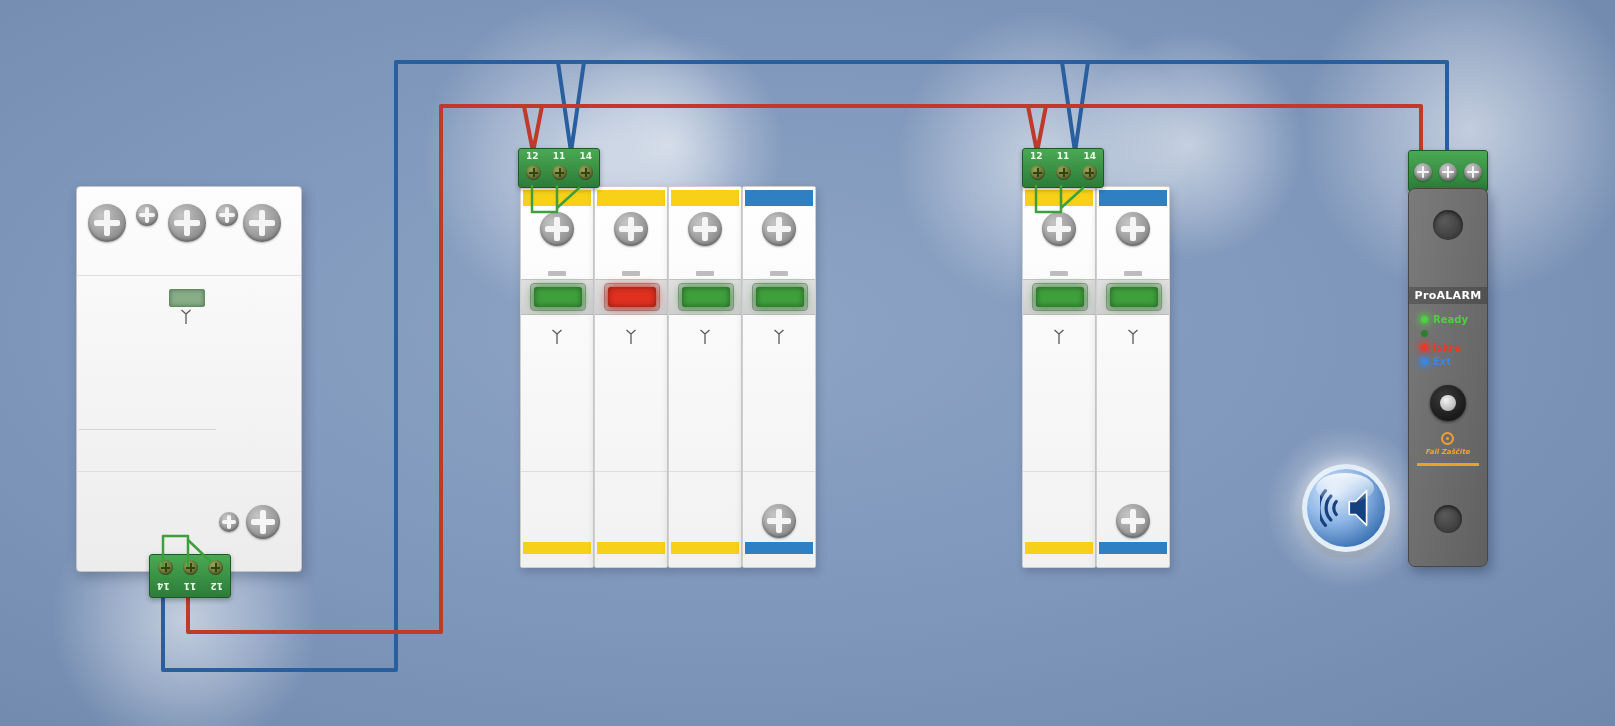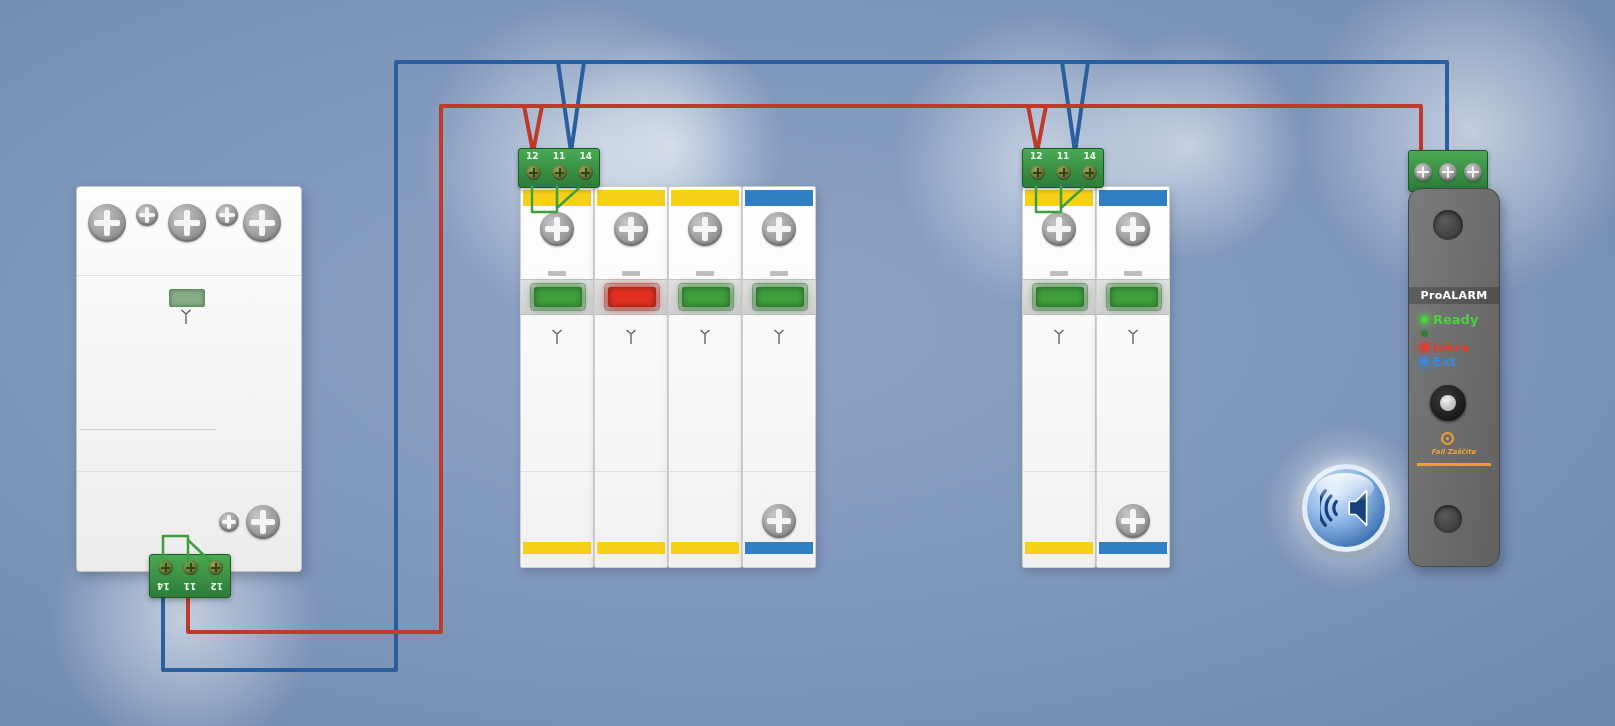--- a/index.html
+++ b/index.html
@@ -55,31 +55,31 @@
   .ind .lens{position:absolute;inset:3px;border-radius:3px;background:var(--led,#3f9f3c);
     box-shadow:inset 0 0 6px rgba(0,0,0,.45), 0 0 9px 1px var(--led,#3f9f3c);}
   .gnd{position:absolute;}
 
   
   .pwr-ind{position:absolute;left:92px;top:102px;width:34px;height:16px;
     border:1px solid #5f8f5f;border-radius:2px;box-shadow:inset 0 0 4px rgba(0,0,0,.35);}
 
   
   .proalarm-body{position:absolute;background:linear-gradient(100deg,#7b7b7b,#606060);
-    border:1px solid #474747;border-radius:14px;box-shadow:3px 5px 12px rgba(20,30,55,.35);padding-left:12px;}
+    border:1px solid #474747;border-radius:7px;box-shadow:3px 5px 12px rgba(20,30,55,.35);}
   .hole{position:absolute;border-radius:50%;
     background:radial-gradient(circle at 38% 35%, #5a5a5a, #3c3c3c 75%);
     box-shadow:inset 0 2px 4px rgba(0,0,0,.6);}
   .pa-title{position:absolute;left:0;right:0;top:98px;text-align:center;color:#ffffff;
     font-size:11px;font-weight:bold;letter-spacing:.3px;background:rgba(0,0,0,.22);padding:2px 0;}
   .pa-leds{position:absolute;left:12px;top:126px;width:58px;display:flex;flex-direction:column;gap:5px;}
   .pa-row{display:flex;align-items:center;gap:5px;height:9px;}
   .pa-dot{width:7px;height:7px;border-radius:50%;background:currentColor;
     box-shadow:0 0 7px 2px currentColor;flex:0 0 auto;}
-  .pa-label{font-size:13px;font-weight:bold;line-height:8px;}
+  .pa-label{font-size:10px;font-weight:bold;line-height:8px;}
   .pa-btn{position:absolute;left:21px;top:196px;width:36px;height:36px;border-radius:50%;
     background:radial-gradient(circle at 40% 35%, #3a3a3a, #151515 80%);
     box-shadow:0 1px 3px rgba(0,0,0,.6);}
   .pa-btn::after{content:"";position:absolute;left:10px;top:10px;width:16px;height:16px;border-radius:50%;
     background:radial-gradient(circle at 38% 32%, #f2f2f2, #b5b5b5 75%);}
   .brandmark{position:absolute;left:32px;top:243px;width:13px;height:13px;border:2px solid #f0a030;
     border-radius:50%;box-sizing:border-box;}
   .brandmark::after{content:"";position:absolute;left:3px;top:3px;width:3px;height:3px;border-radius:50%;background:#f0a030;}
   .brandtext{position:absolute;left:0;right:0;top:259px;text-align:center;color:#f2a33c;
     font-size:7px;font-weight:bold;font-style:italic;}

